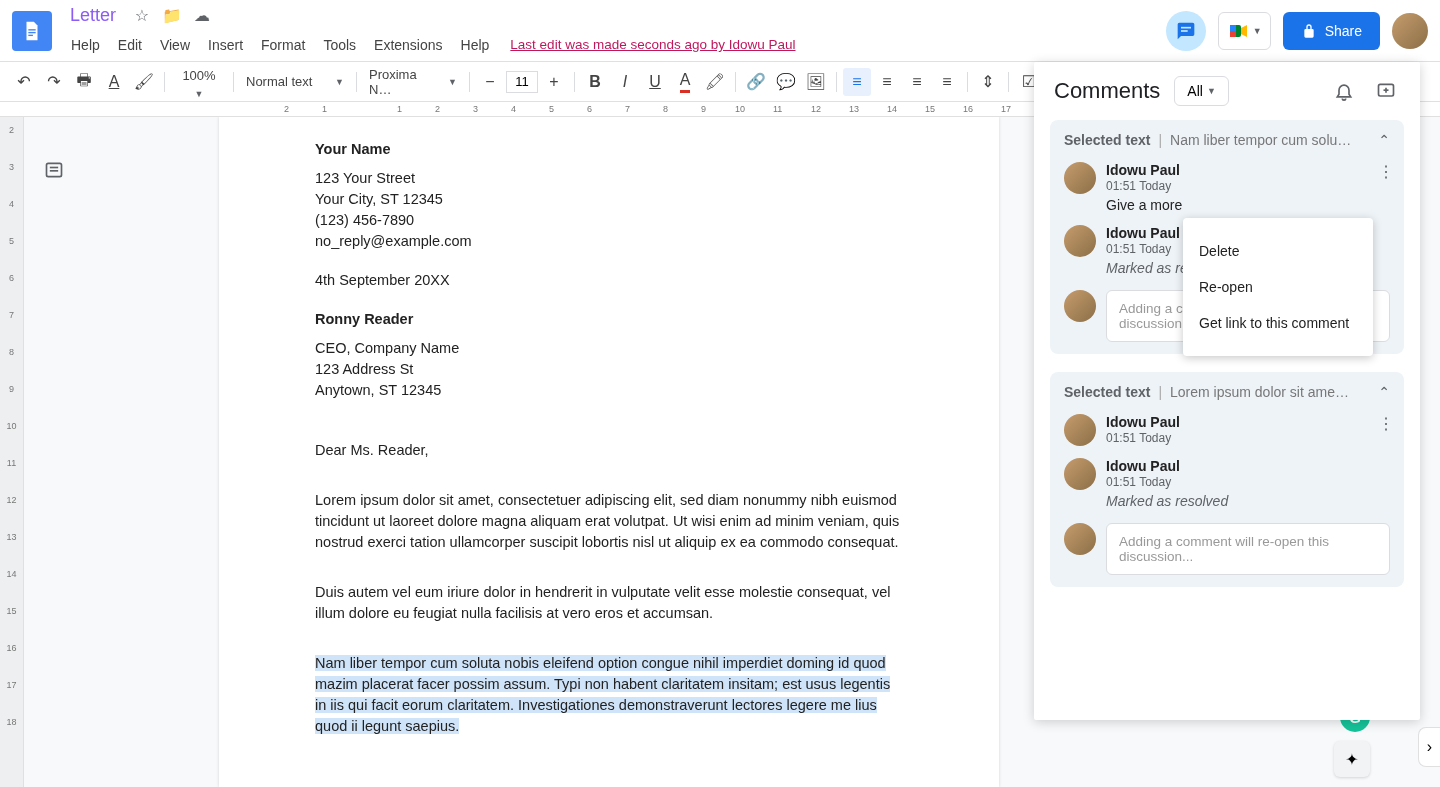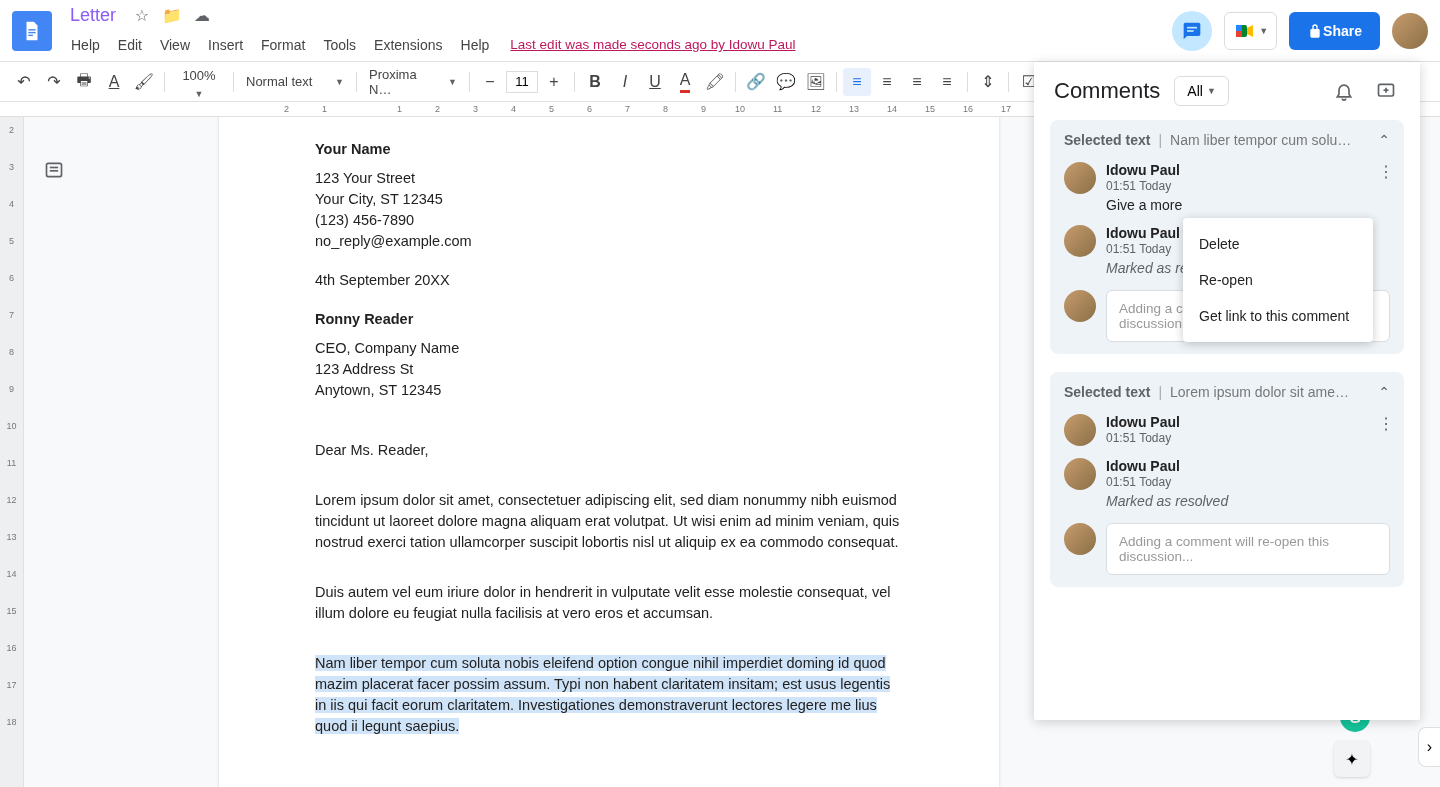--- a/index.html
+++ b/index.html
@@ -14,21 +14,21 @@
 .doc-title { font-size: 18px; color: #8b5cf6; padding: 2px 6px; }
 .title-icon { width: 20px; height: 20px; display: flex; align-items: center; justify-content: center; color: #5f6368; cursor: pointer; }
 .menu-row { display: flex; align-items: center; gap: 4px; height: 28px; margin-top: 2px; }
 .menu-item { font-size: 14px; color: #444; padding: 4px 7px; cursor: pointer; border-radius: 3px; }
 .last-edit { font-size: 13.5px; color: #be185d; text-decoration: underline; margin-left: 10px; }
 .header-right { display: flex; align-items: center; gap: 12px; }
 .icon-btn-round { width: 40px; height: 40px; border-radius: 50%; display: flex; align-items: center; justify-content: center; cursor: pointer; }
 .comment-hist-btn { background: #c2e7ff; }
 .meet-btn { border: 1px solid #dadce0; border-radius: 6px; padding: 6px 8px; display: flex; align-items: center; gap: 2px; cursor: pointer; }
 .meet-logo { width: 24px; height: 24px; }
-.share-btn { background: #1a73e8; color: #fff; border: none; border-radius: 6px; padding: 0 18px; height: 38px; display: flex; align-items: center; font-size: 14px; font-weight: 700; cursor: pointer; justify-content: center; }
+.share-btn { background: #1a73e8; color: #fff; border: none; border-radius: 6px; padding: 0 18px; height: 38px; display: flex; align-items: center; gap: 8px; font-size: 14px; font-weight: 400; cursor: pointer; justify-content: center; }
 .avatar { width: 32px; height: 32px; border-radius: 50%; background: linear-gradient(135deg, #c69c6d, #8b6f47); }
 .avatar-lg { width: 36px; height: 36px; border-radius: 50%; background: linear-gradient(135deg, #c69c6d, #8b6f47); }
 
 
 .toolbar { height: 40px; display: flex; align-items: center; padding: 0 10px; gap: 2px; border-bottom: 1px solid #e0e0e0; }
 .tb-btn { width: 28px; height: 28px; display: flex; align-items: center; justify-content: center; cursor: pointer; border-radius: 3px; color: #444; }
 .tb-btn.active { background: #e8f0fe; color: #1a73e8; }
 .tb-sep { width: 1px; height: 20px; background: #dadce0; margin: 0 4px; }
 .tb-select { height: 28px; border: none; display: flex; align-items: center; padding: 0 6px; cursor: pointer; font-size: 13px; color: #444; gap: 6px; }
 .tb-zoom { width: 56px; justify-content: space-between; flex-direction: column; }
@@ -69,21 +69,21 @@
 .c-body { flex: 1; font-size: 14px; }
 .c-author { font-weight: 700; color: #222;}
 .c-time { font-size: 12px; color: #5f6368; margin-top: 1px; }
 .c-text { margin-top: 4px; color: #222; }
 .c-resolved { margin-top: 4px; color: #5f6368; font-style: italic; }
 .c-more { position: absolute; right: 10px; top: 6px; cursor: pointer; color: #5f6368; }
 .reply-box { display: flex; margin: 8px 14px 0 14px; gap: 10px; }
 .reply-input { flex: 1; background: #fff; border: 1px solid #dadce0; border-radius: 6px; padding: 10px 12px; font-size: 13.5px; color: #999; min-height: 40px; }
 
 
-.ctx-menu { position: absolute; background: #fff; box-shadow: 0 2px 10px rgba(0,0,0,.22); border-radius: 4px; padding: 8px 0; z-index: 100; width: 190px; }
+.ctx-menu { position: absolute; background: #fff; box-shadow: 0 2px 10px rgba(0,0,0,.22); border-radius: 4px; padding: 15px 0; z-index: 100; width: 190px; }
 .ctx-item { padding: 10px 16px; font-size: 14px; color: #222; cursor: pointer; }
 
 .side-tab { position: absolute; right: 0; bottom: 20px; width: 22px; height: 40px; background: #fff; border: 1px solid #e0e0e0; border-right: none; border-radius: 8px 0 0 8px; display: flex; align-items: center; justify-content: center; cursor: pointer; z-index:5;}
 .explore-btn { position: absolute; right: 70px; bottom: 10px; width: 36px; height: 36px; background: #f1f3f4; border-radius: 6px; display: flex; align-items: center; justify-content: center; box-shadow: 0 1px 3px rgba(0,0,0,.15); cursor:pointer; z-index:5;}
 .grammar-btn { position: absolute; right: 70px; bottom: 55px; width: 30px; height: 30px; background:#15c39a; border-radius:50%; display:flex; align-items:center; justify-content:center; color:#fff; font-weight:bold; font-size:15px; z-index:5;}
 
 .dropdown-arrow { font-size: 9px; color: #5f6368; }
 </style>
 </head>
 <body>

